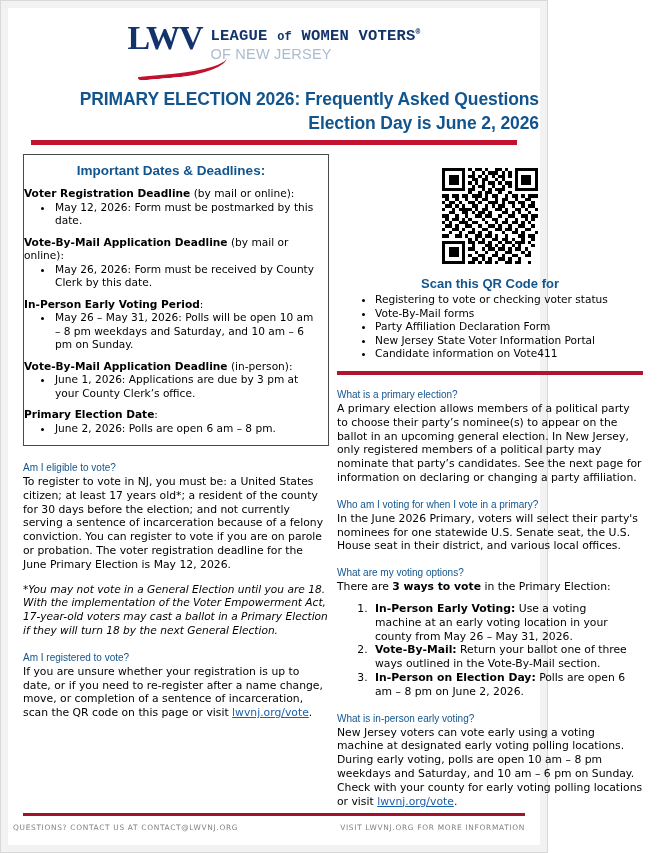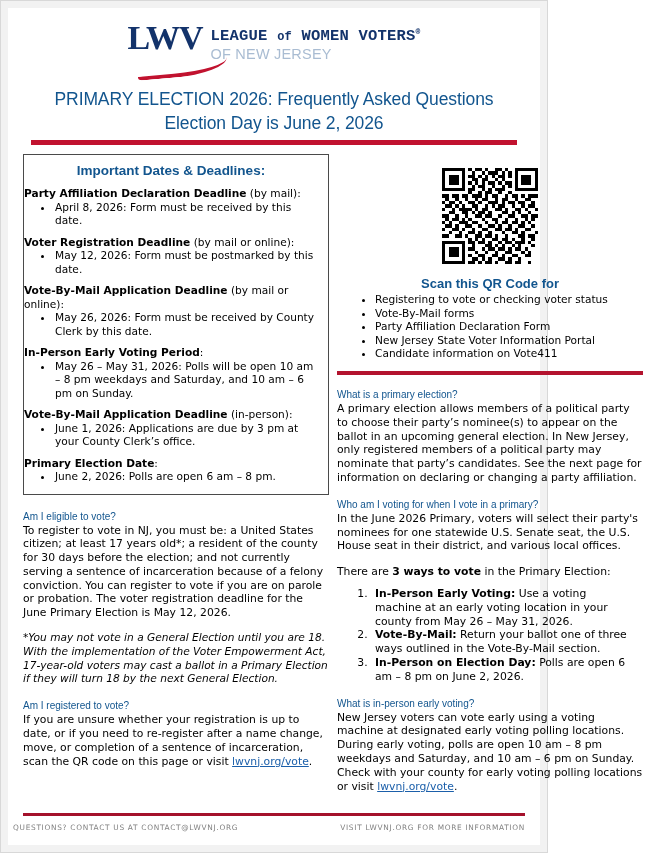--- a/index.html
+++ b/index.html
@@ -94,25 +94,26 @@
 
   
   .title-block {
     position: absolute;
     left: 0; right: 0;
     top: 78px;
     text-align: center;
   }
   .title-line {
     font-family: "Liberation Sans", sans-serif;
-    font-weight: normal;
+    font-weight: bold;
     font-size: 17.5px;
     line-height: 24px;
     color: #12558e;
     letter-spacing: -0.1px;
+    text-align: right;
   }
   .red-bar {
     position: absolute;
     left: 22px;
     right: 22px;
     top: 131px;
     height: 5px;
     background: #c1122f;
   }
 
@@ -285,26 +286,20 @@
     <div class="title-line">PRIMARY ELECTION 2026: Frequently Asked Questions</div>
     <div class="title-line">Election Day is June 2, 2026</div>
   </div>
   <div class="red-bar"></div>
 
   <div class="col-left">
 
     <div class="dates-box">
       <div class="dates-title">Important Dates &amp; Deadlines:</div>
 
-      <div class="date-group">
-        <div class="date-head"><b>Party Affiliation Declaration Deadline</b><span> (by mail):</span></div>
-        <ul class="date-list">
-          <li>April 8, 2026: Form must be received by this date.</li>
-        </ul>
-      </div>
 
       <div class="date-group">
         <div class="date-head"><b>Voter Registration Deadline</b><span> (by mail or online):</span></div>
         <ul class="date-list">
           <li>May 12, 2026: Form must be postmarked by this date.</li>
         </ul>
       </div>
 
       <div class="date-group">
         <div class="date-head"><b>Vote-By-Mail Application Deadline</b><span> (by mail or online):</span></div>
@@ -609,20 +604,21 @@
       <div class="q">What is a primary election?</div>
       <div class="a">A primary election allows members of a political party to choose their party’s nominee(s) to appear on the ballot in an upcoming general election. In New Jersey, only registered members of a political party may nominate that party’s candidates. See the next page for information on declaring or changing a party affiliation.</div>
     </div>
 
     <div class="qa">
       <div class="q">Who am I voting for when I vote in a primary?</div>
       <div class="a">In the June 2026 Primary, voters will select their party's nominees for one statewide U.S. Senate seat, the U.S. House seat in their district, and various local offices.</div>
     </div>
 
     <div class="qa">
+      <div class="q">What are my voting options?</div>
       <div class="a"><span>There are </span><b>3 ways to vote</b><span> in the Primary Election:</span></div>
       <ol class="vote-ways">
         <li><b>In-Person Early Voting:</b><span> Use a voting machine at an early voting location in your county from May 26 – May 31, 2026.</span></li>
         <li><b>Vote-By-Mail:</b><span> Return your ballot one of three ways outlined in the Vote-By-Mail section.</span></li>
         <li><b>In-Person on Election Day:</b><span> Polls are open 6 am – 8 pm on June 2, 2026.</span></li>
       </ol>
     </div>
 
     <div class="qa">
       <div class="q">What is in-person early voting?</div>

